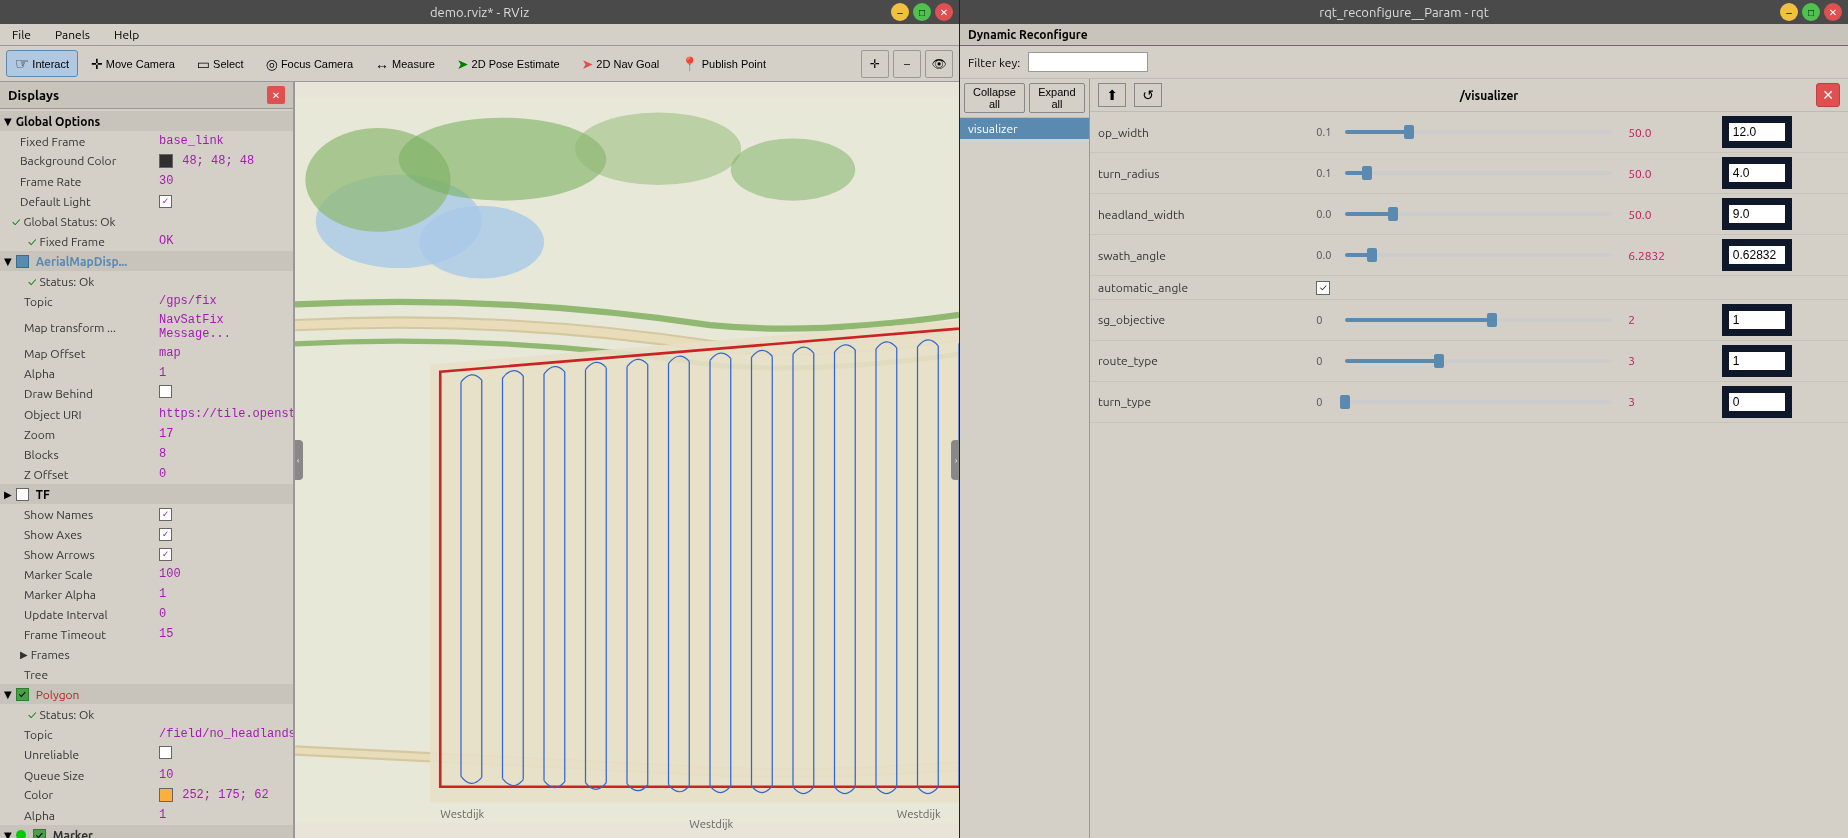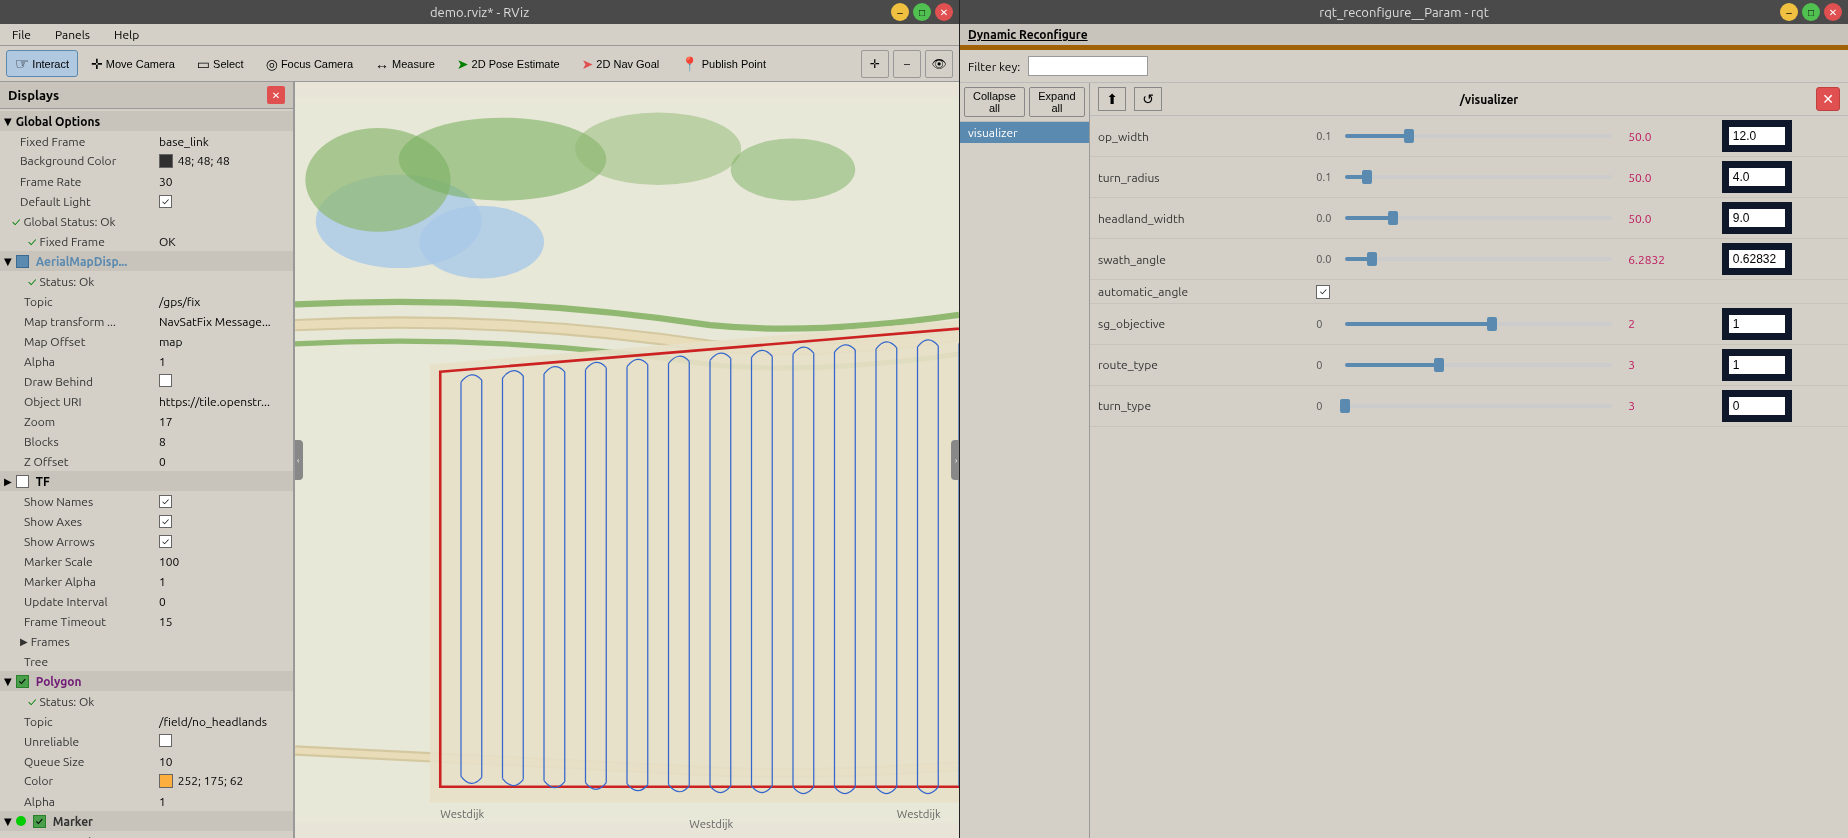--- a/index.html
+++ b/index.html
@@ -152,21 +152,22 @@
     .tree-key {
       width: 155px;
       flex-shrink: 0;
       color: #333;
       display: flex;
       align-items: center;
       gap: 3px;
     }
     .tree-val {
       flex: 1;
-      color: #000000;
+      color: #a21caf;
+      font-family: Liberation Mono, monospace;
     }
 
     .section-header {
       background: #c8c4bc;
       padding: 2px 4px;
       font-weight: bold;
       display: flex;
       align-items: center;
       gap: 4px;
     }
@@ -244,22 +245,21 @@
       background: #d4d0c8;
       display: flex;
       flex-direction: column;
     }
 
     .dynamic-reconfig-header {
       background: #c8c4bc;
       padding: 4px 8px;
       font-size: 12px;
       font-weight: bold;
-      border-bottom: 5px solid #a16207;
-      text-decoration: underline;
+      border-bottom: 1px solid #a16207;
     }
 
     .filter-row {
       display: flex;
       align-items: center;
       padding: 6px 8px;
       gap: 8px;
       border-bottom: 1px solid #bbb;
     }
     .filter-input {
@@ -666,21 +666,21 @@
           </div>
           <div class="tree-item">
             <div class="tree-row">
               <div class="tree-key" style="padding-left:20px;">Tree</div>
             </div>
           </div>
 
           <div class="tree-item section-header">
             <span class="expand-arrow">▼</span>
             <div class="checkbox-display" style="background:#4aa04a;border-color:#2a802a;margin-right:3px;">✓</div>
-            <span style="color:#701a75; font-weight:bold;">Polygon</span>
+            <span style="color:#b91c1c; font-weight:normal;">Polygon</span>
           </div>
           <div class="tree-item">
             <div class="tree-row">
               <div class="tree-key" style="padding-left:24px;">
                 <span class="status-check">✓</span>
                 <span>Status: Ok</span>
               </div>
             </div>
           </div>
           <div class="tree-item">

